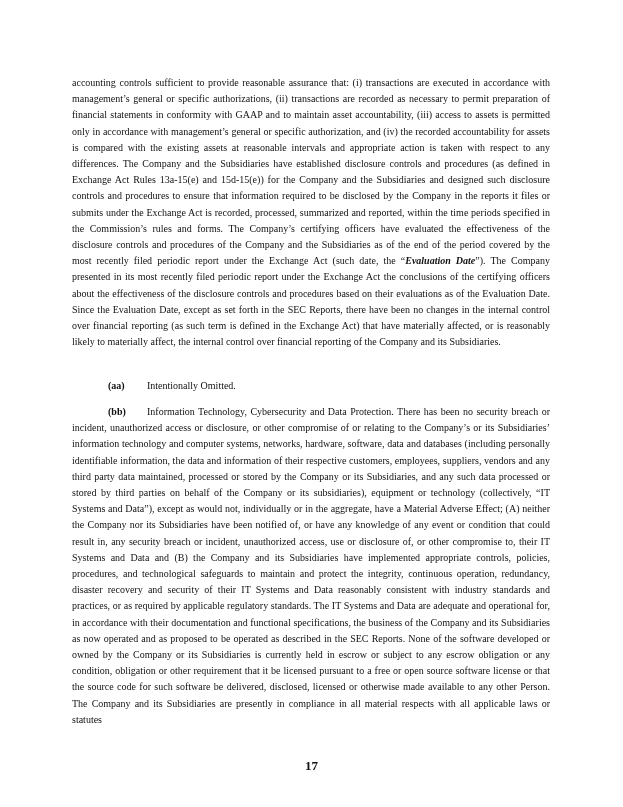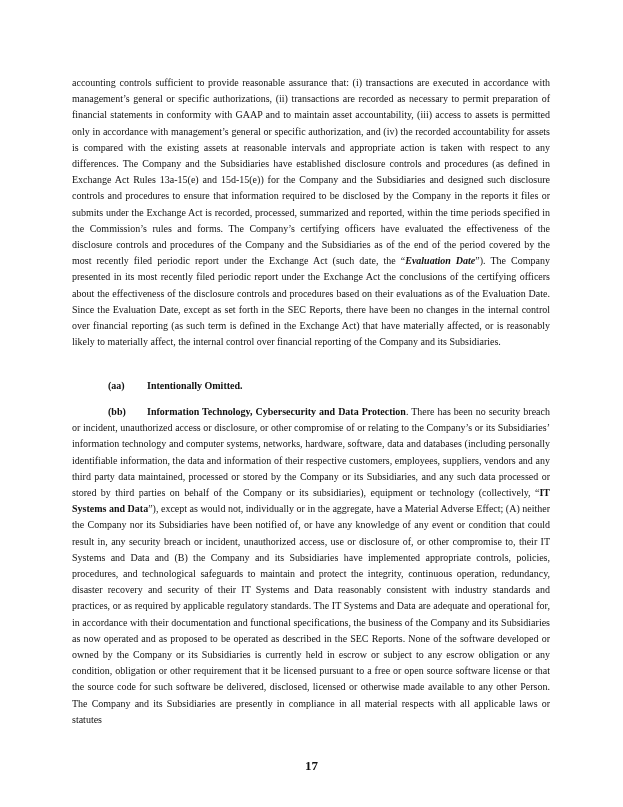--- a/index.html
+++ b/index.html
@@ -35,21 +35,21 @@
     .p-bb { top: 404px; }
     .indent {
       display: inline-block;
       width: 36px;
     }
     .enum {
       display: inline-block;
       width: 39px;
       font-weight: bold;
     }
-    .bold { font-weight: bold; margin-top: 48px; }
+    .bold { font-weight: normal; margin-top: 48px; }
     .bold-italic { font-weight: bold; font-style: italic; }
     .page-number {
       position: absolute;
       top: 758px;
       left: 0;
       width: 623px;
       text-align: center;
       font-size: 13px;
       font-weight: bold;
       font-family: "Liberation Serif", "DejaVu Serif", serif;

